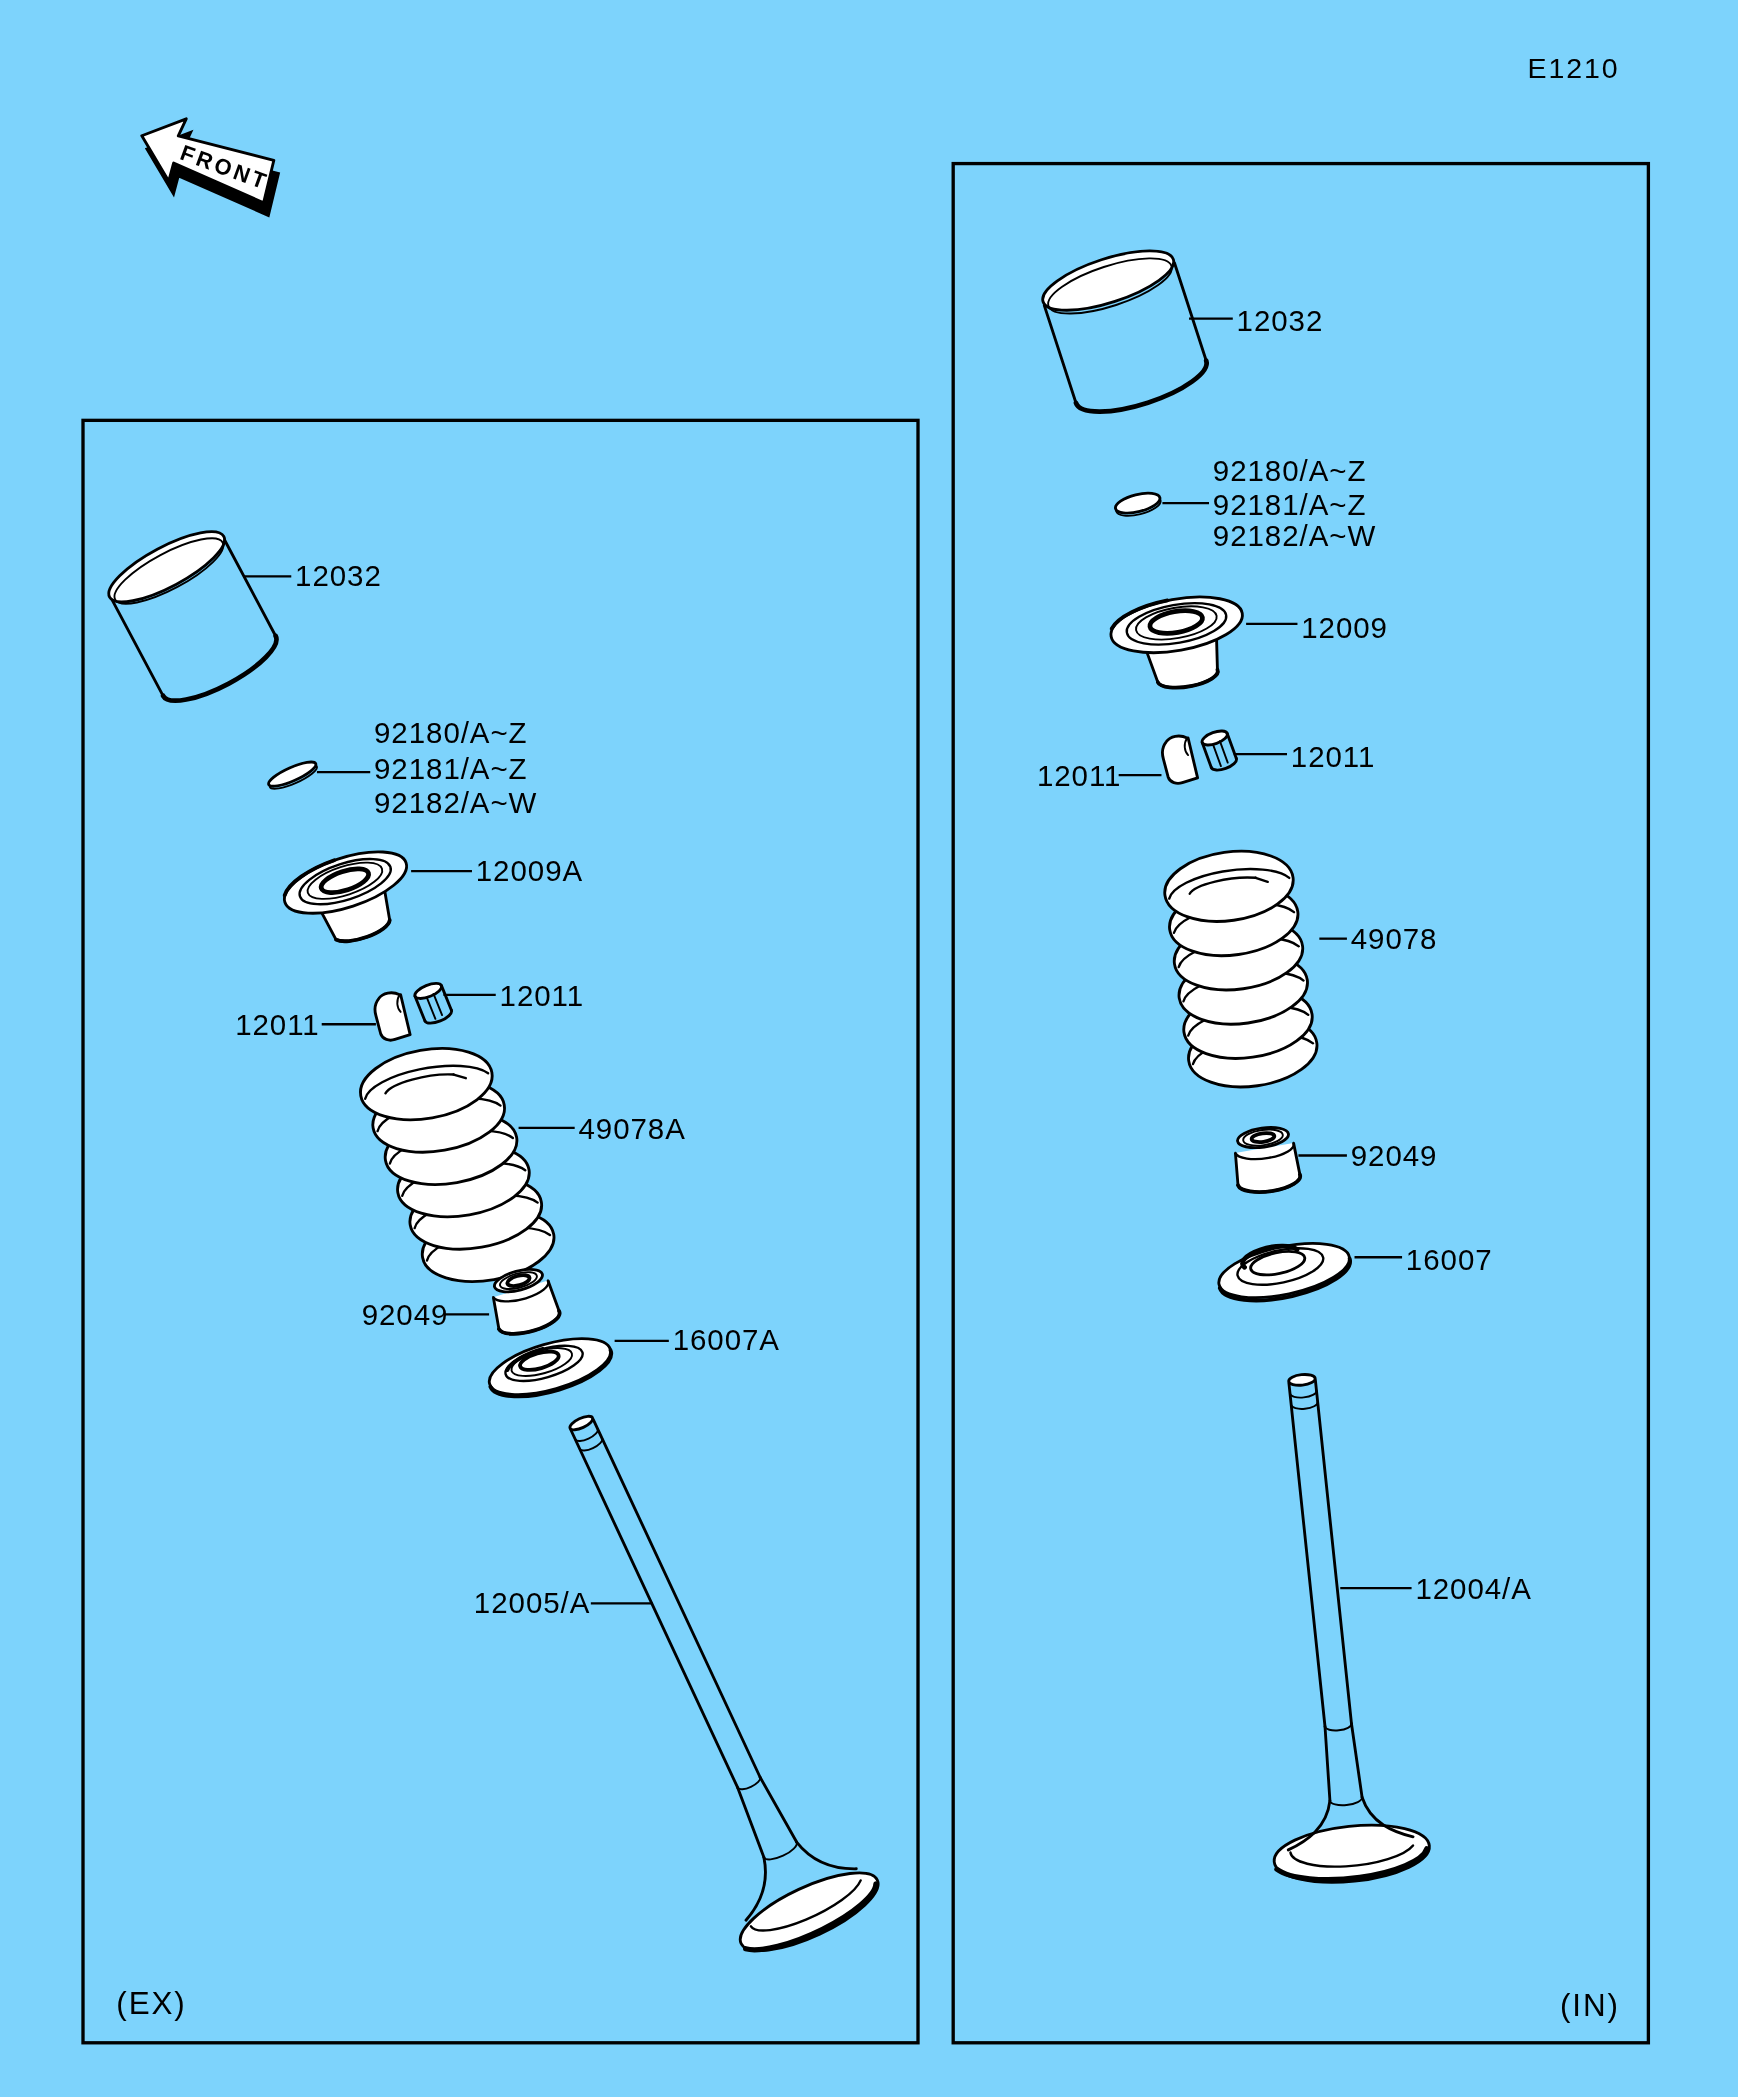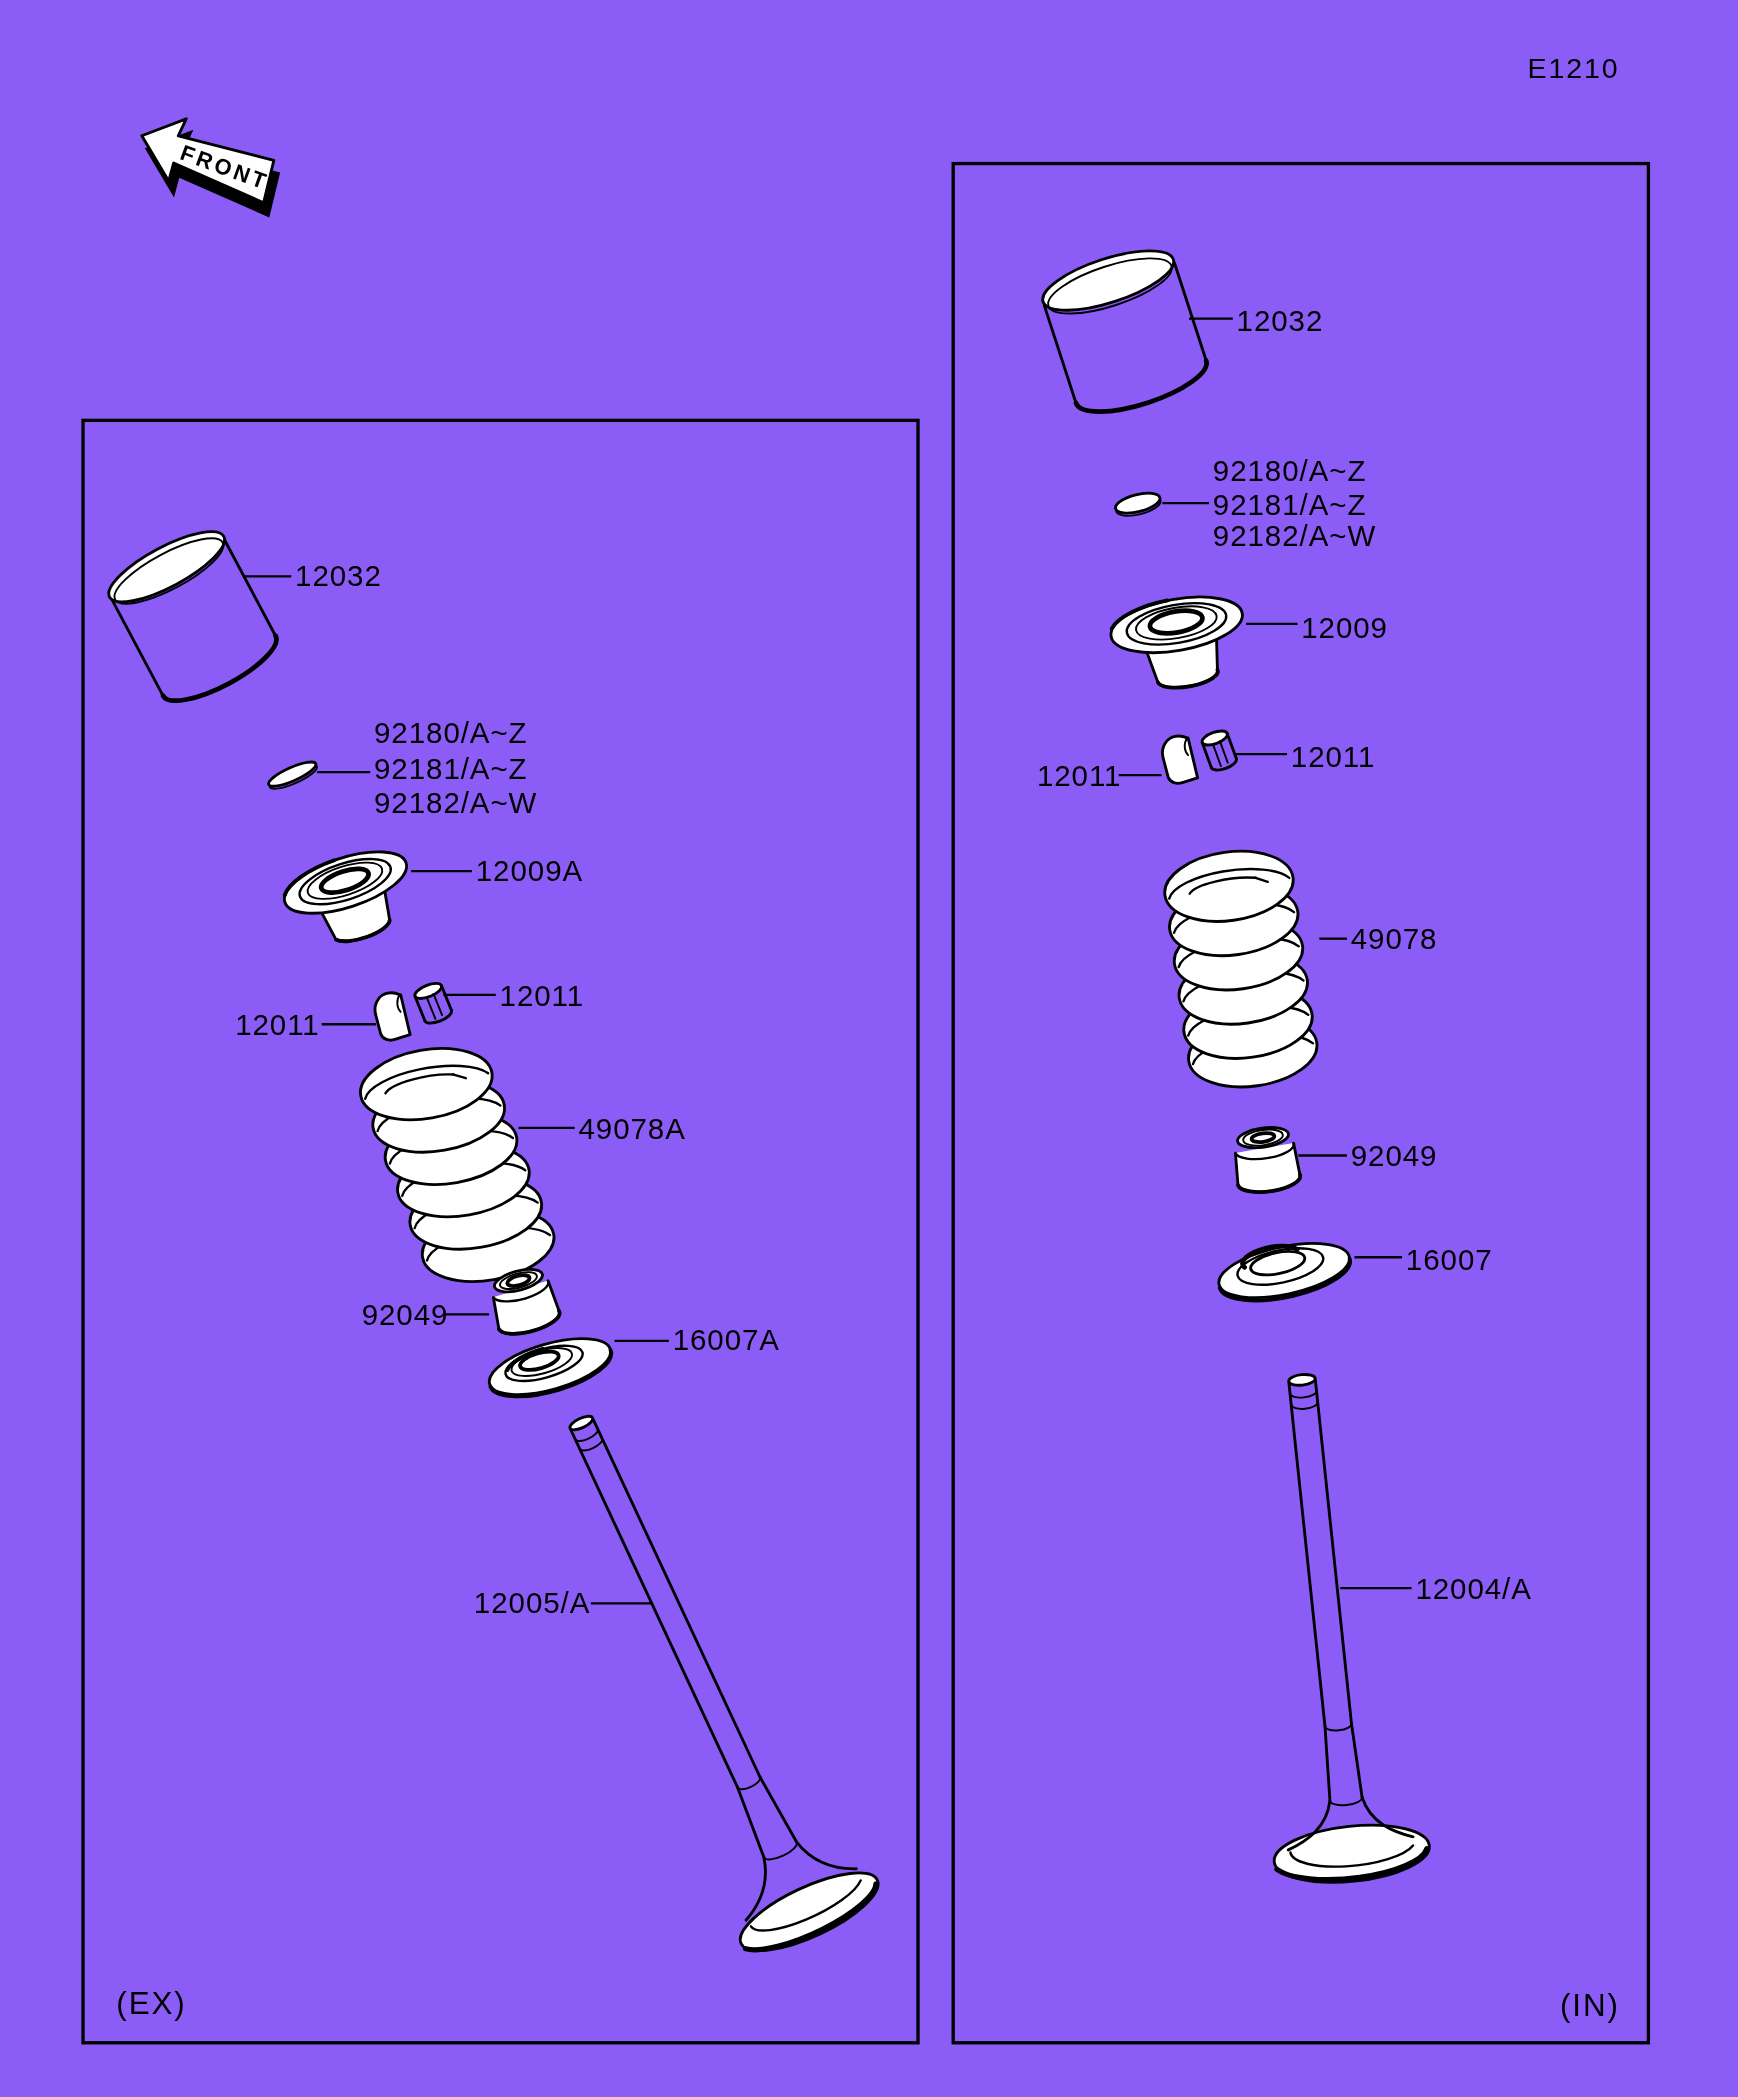--- a/index.html
+++ b/index.html
@@ -1,16 +1,16 @@
 <!DOCTYPE html>
 <html style="font-size:15px"><head>
 <meta charset="utf-8">
 <style>
   html,body { margin:0; padding:0; background:#ffffff; }
-  #canvas { position:relative; width:1739px; height:2097px; background:#8b5cf6; overflow:hidden; }
+  #canvas { position:relative; width:1739px; height:2097px; background:#7dd3fc; overflow:hidden; }
   svg { position:absolute; left:0; top:0; }
   .ln  { fill:none; stroke:#000; stroke-width:3;   stroke-linecap:round; stroke-linejoin:round; }
   .lnw { fill:#fff; stroke:#000; stroke-width:3;   stroke-linejoin:round; }
   .t1  { fill:none; stroke:#000; stroke-width:2;   stroke-linecap:round; }
   .t2  { fill:none; stroke:#000; stroke-width:2.5; stroke-linecap:round; }
   .w4  { fill:none; stroke:#000; stroke-width:4;   stroke-linecap:round; }
   .w5  { fill:none; stroke:#000; stroke-width:5;   stroke-linecap:round; }
   .w6  { fill:none; stroke:#000; stroke-width:5.5; stroke-linecap:round; }
   .leader { stroke:#000; stroke-width:2.4; }
   .box { fill:none; stroke:#000; stroke-width:3.5; }

